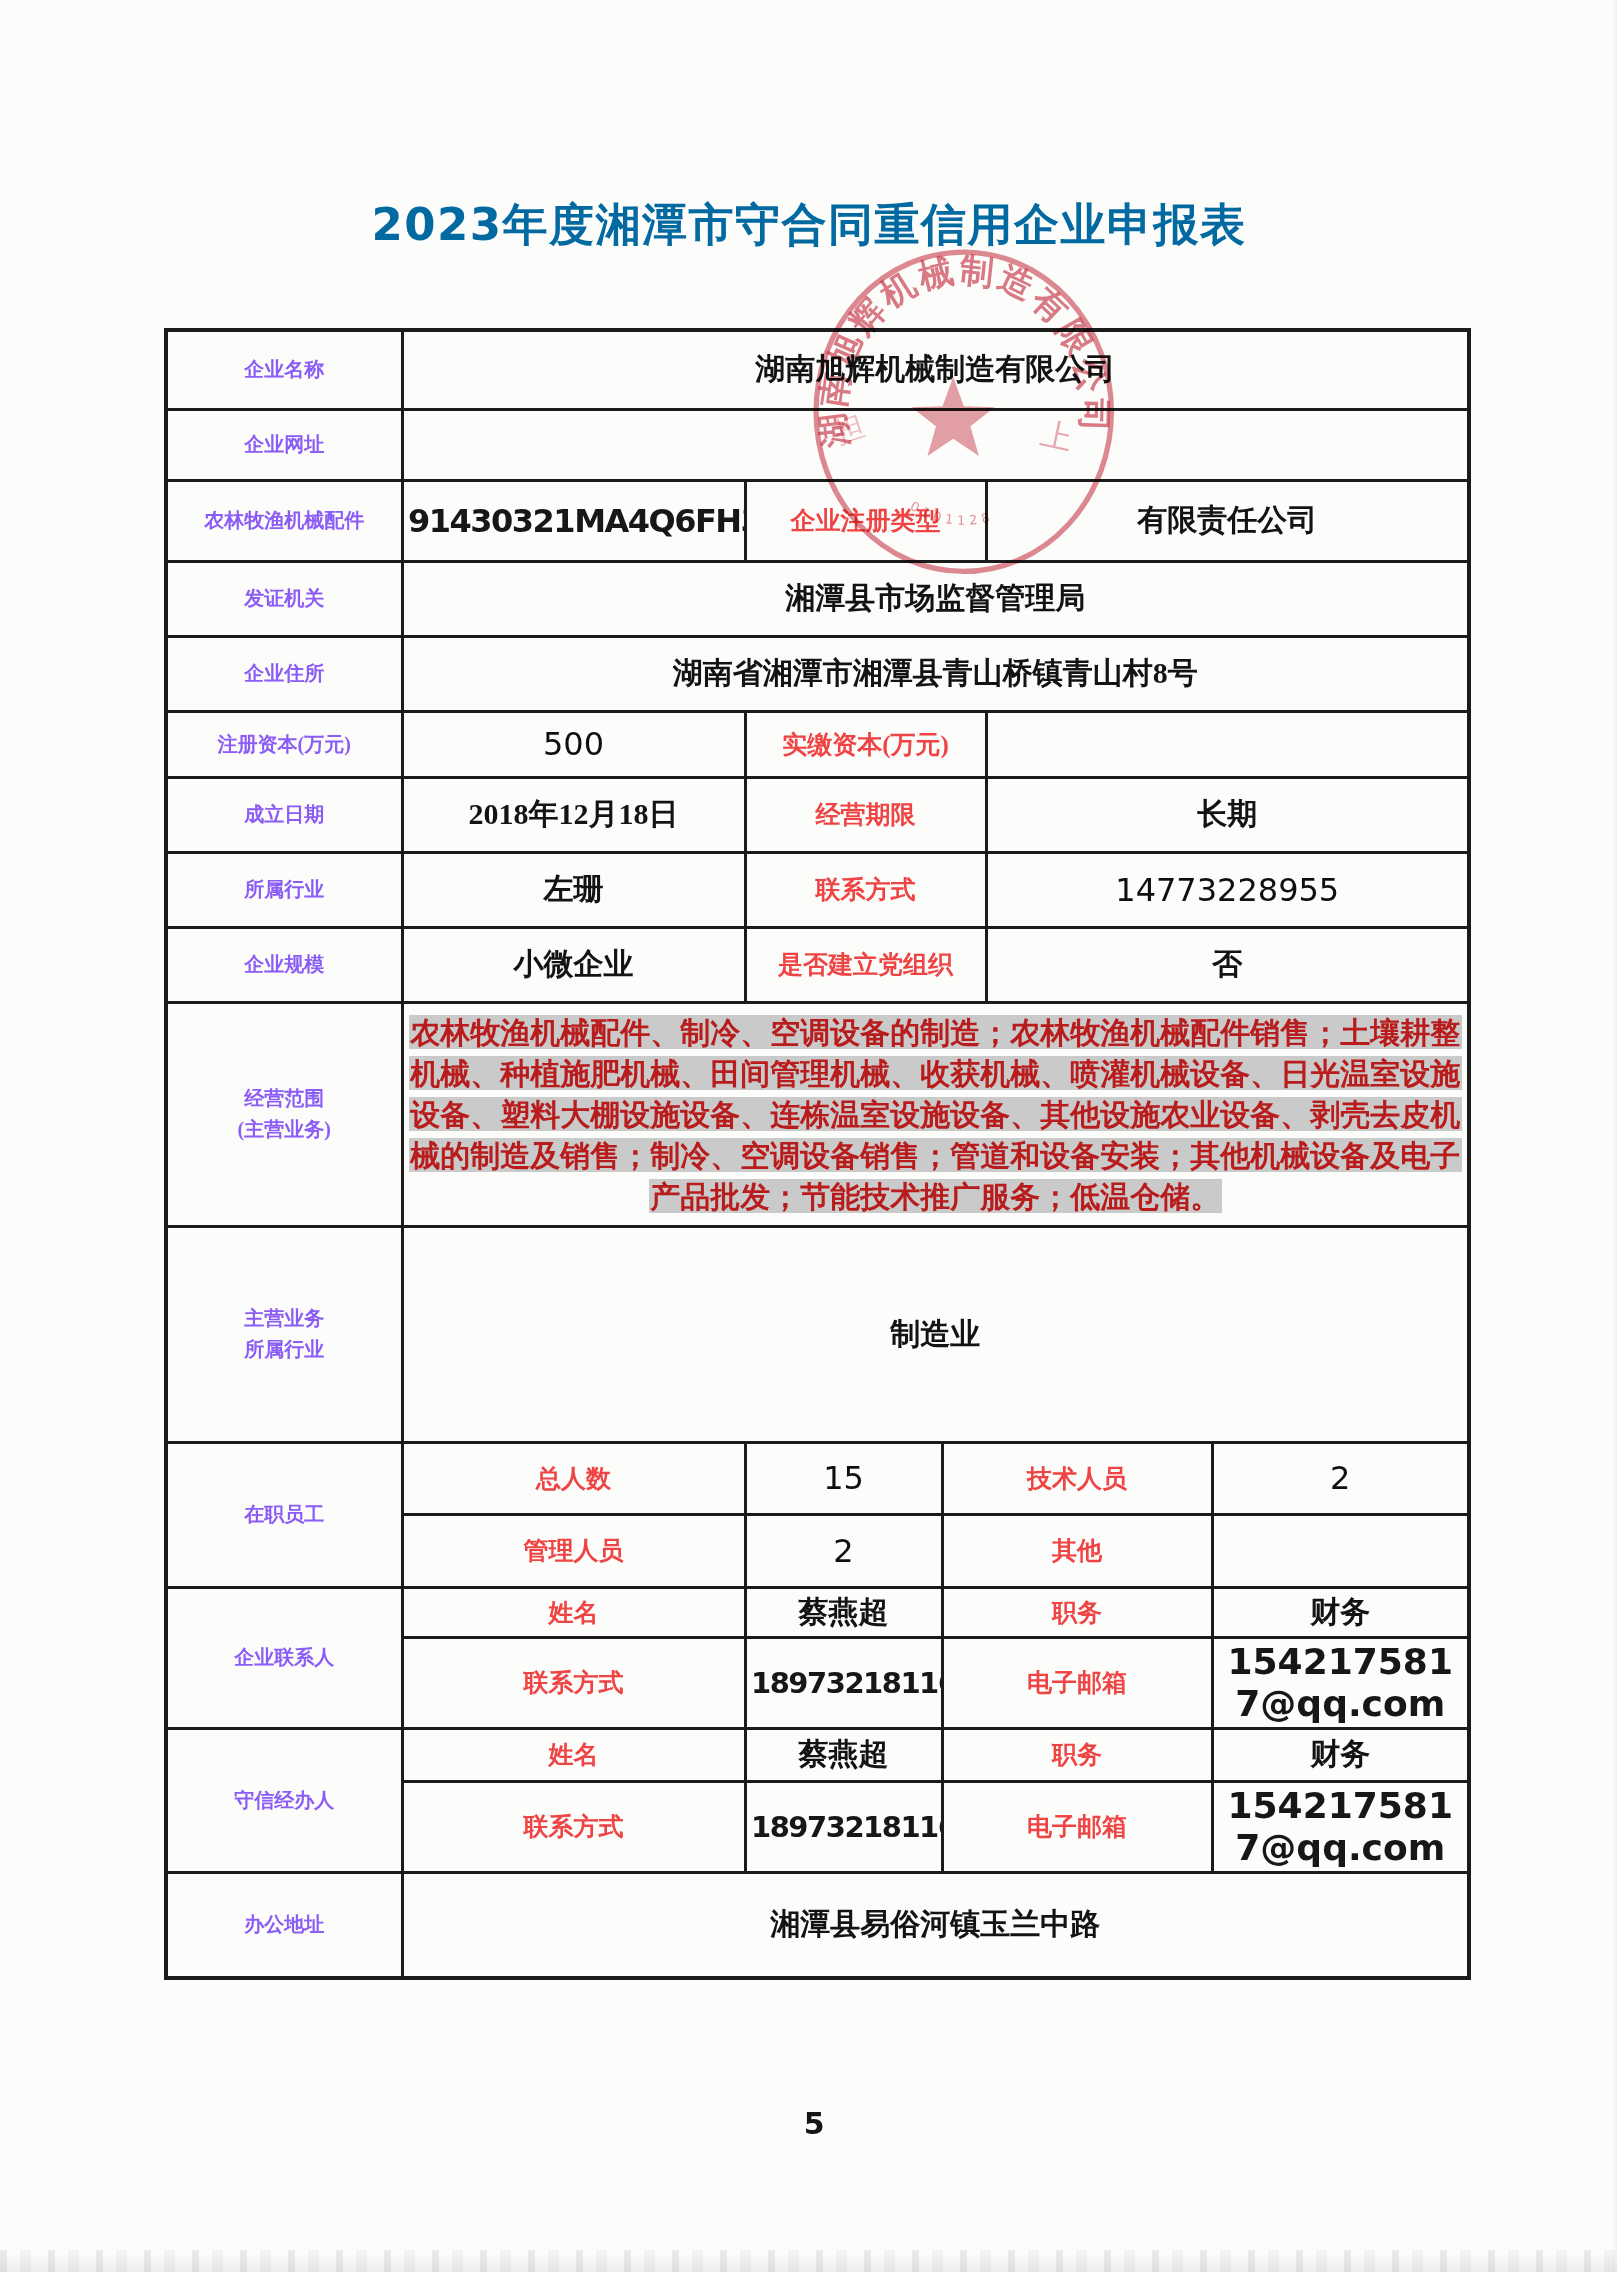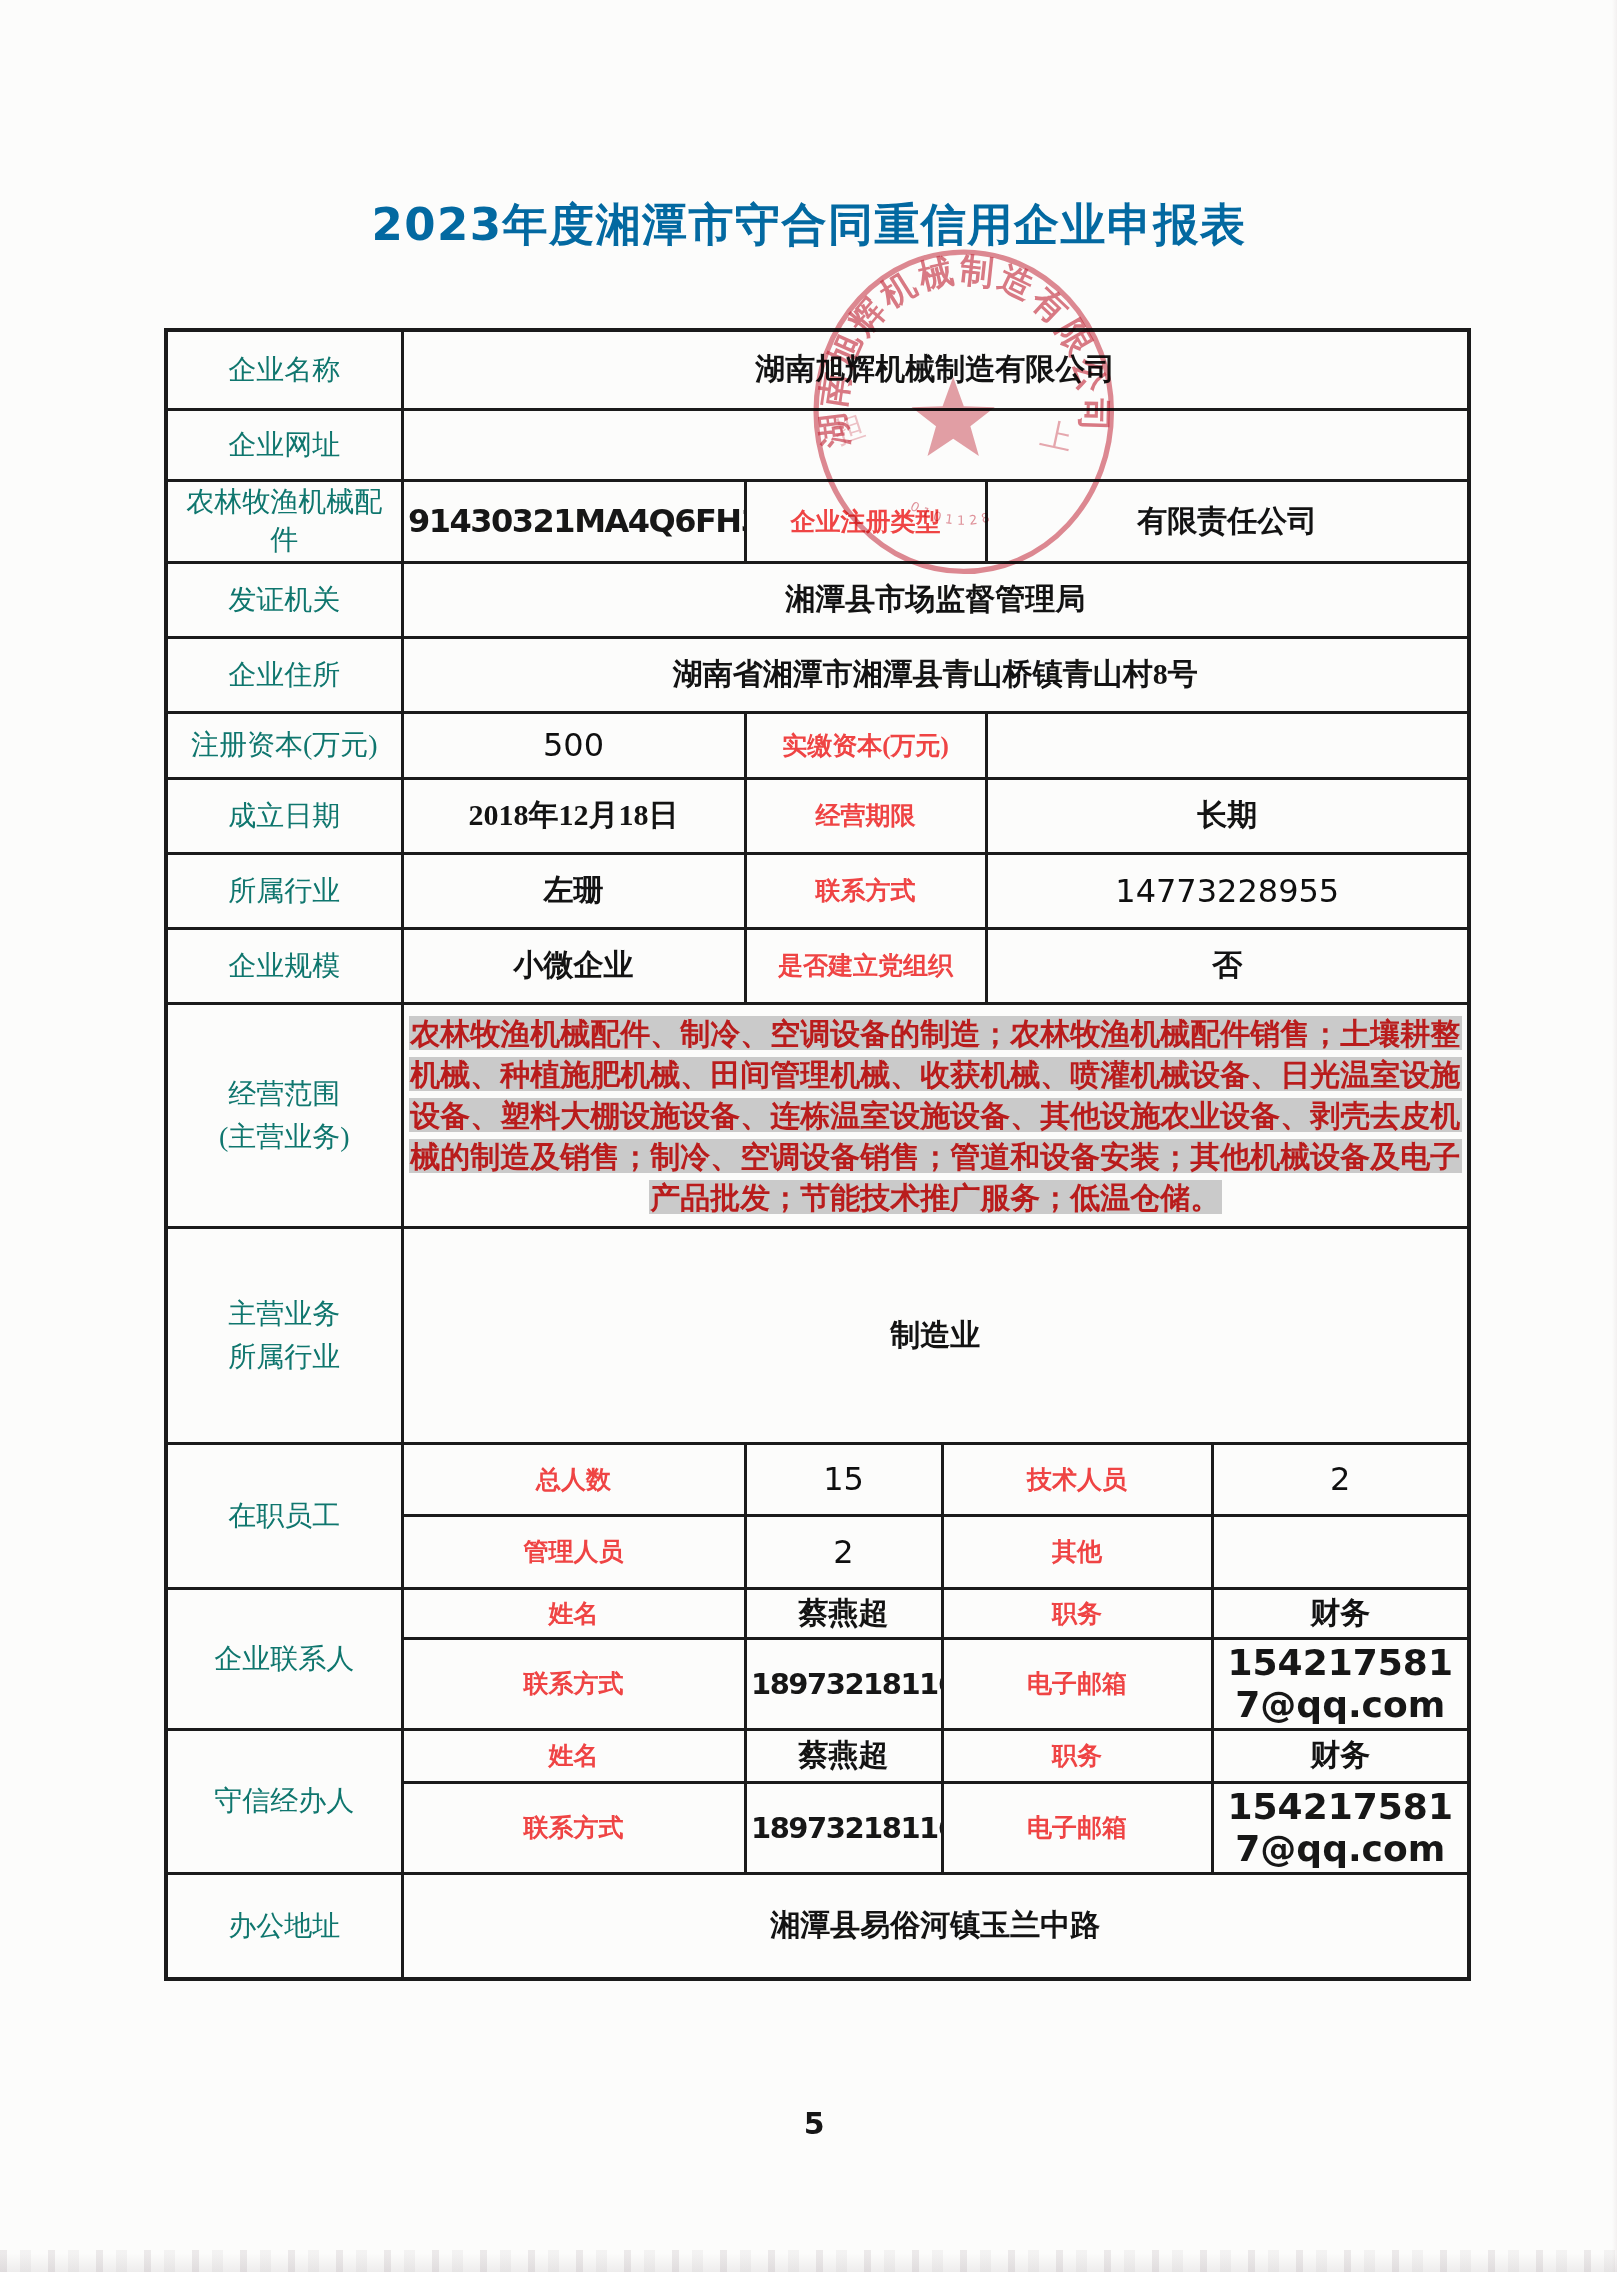--- a/index.html
+++ b/index.html
@@ -21,21 +21,21 @@
     position:absolute;left:164px;top:328px;
     width:1303px;table-layout:fixed;
     border-collapse:collapse;
     border:4.5px solid #1b1b1b;
   }
   table.form-table td{
     border:3px solid #1b1b1b;
     text-align:center;vertical-align:middle;
     padding:1.5px 4.5px;overflow:hidden;
   }
-  .lbl{font-size:28px;font-weight:400;color:#0f766e;}
+  .lbl{font-size:20px;font-weight:700;color:#8b5cf6;}
   .lbl2{font-size:25px;font-weight:600;color:#ef4444;}
   .val{font-size:30px;font-weight:600;color:#131313;}
   .num{font-family:"DejaVu Sans","Liberation Sans",sans-serif;font-weight:400;font-size:32px;color:#0f0f0f;}
   .code{
     font-family:"DejaVu Sans","Liberation Sans",sans-serif;font-weight:700;
     font-size:32px;letter-spacing:-1.5px;white-space:nowrap;text-align:left;padding:1.5px 0.8px;
   }
   .phone-sm{font-family:"DejaVu Sans","Liberation Sans",sans-serif;font-weight:700;font-size:29px;letter-spacing:-1.5px;}
   .email{
     font-family:"DejaVu Sans","Liberation Sans",sans-serif;font-weight:700;

